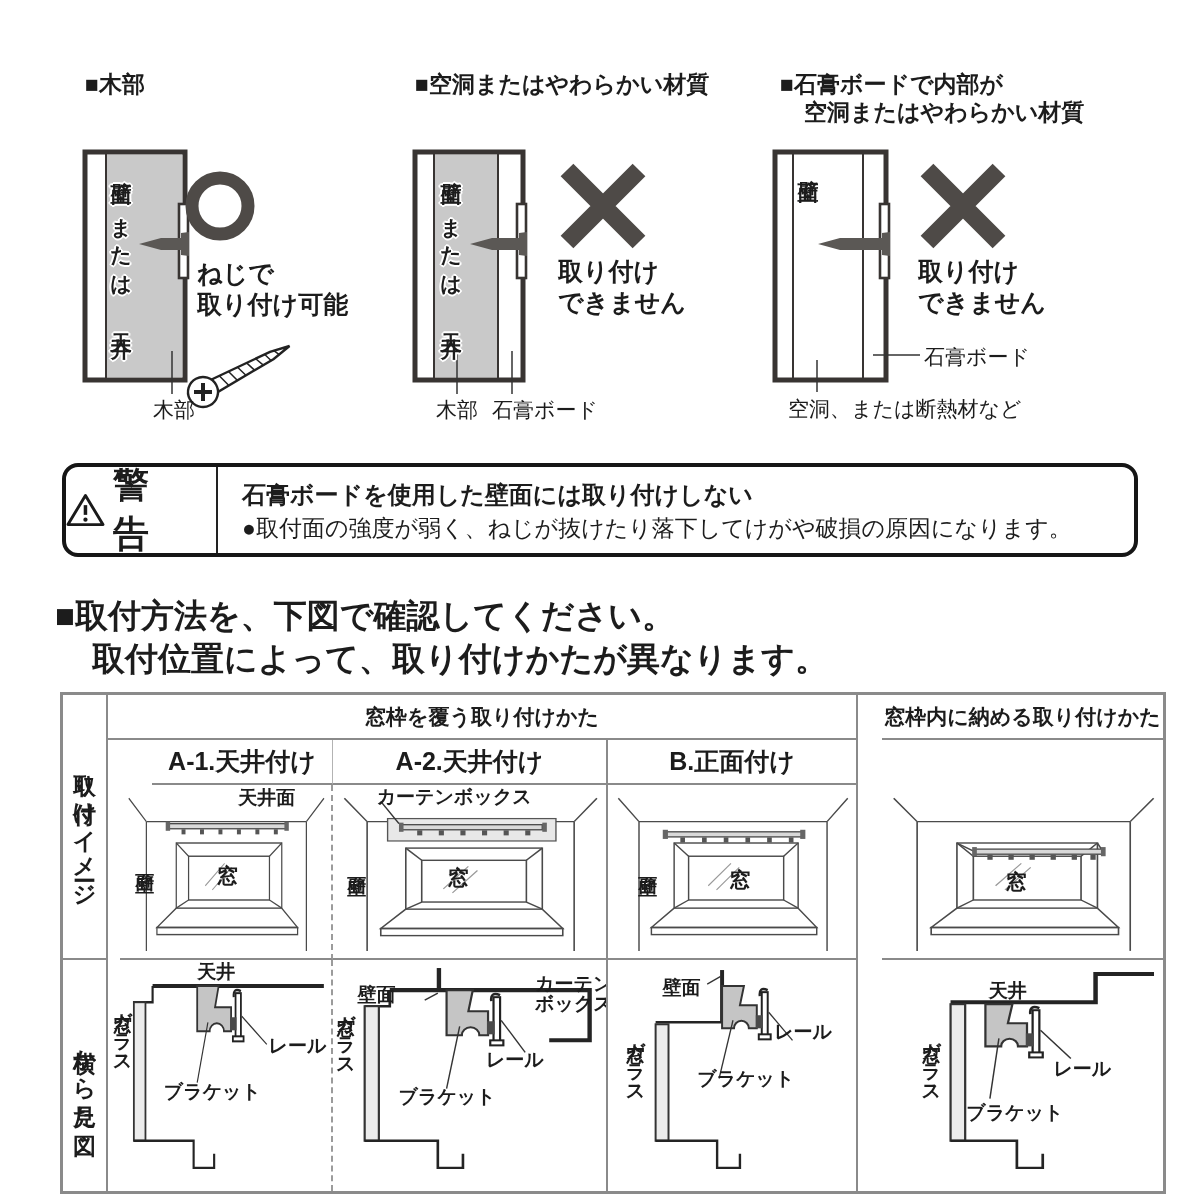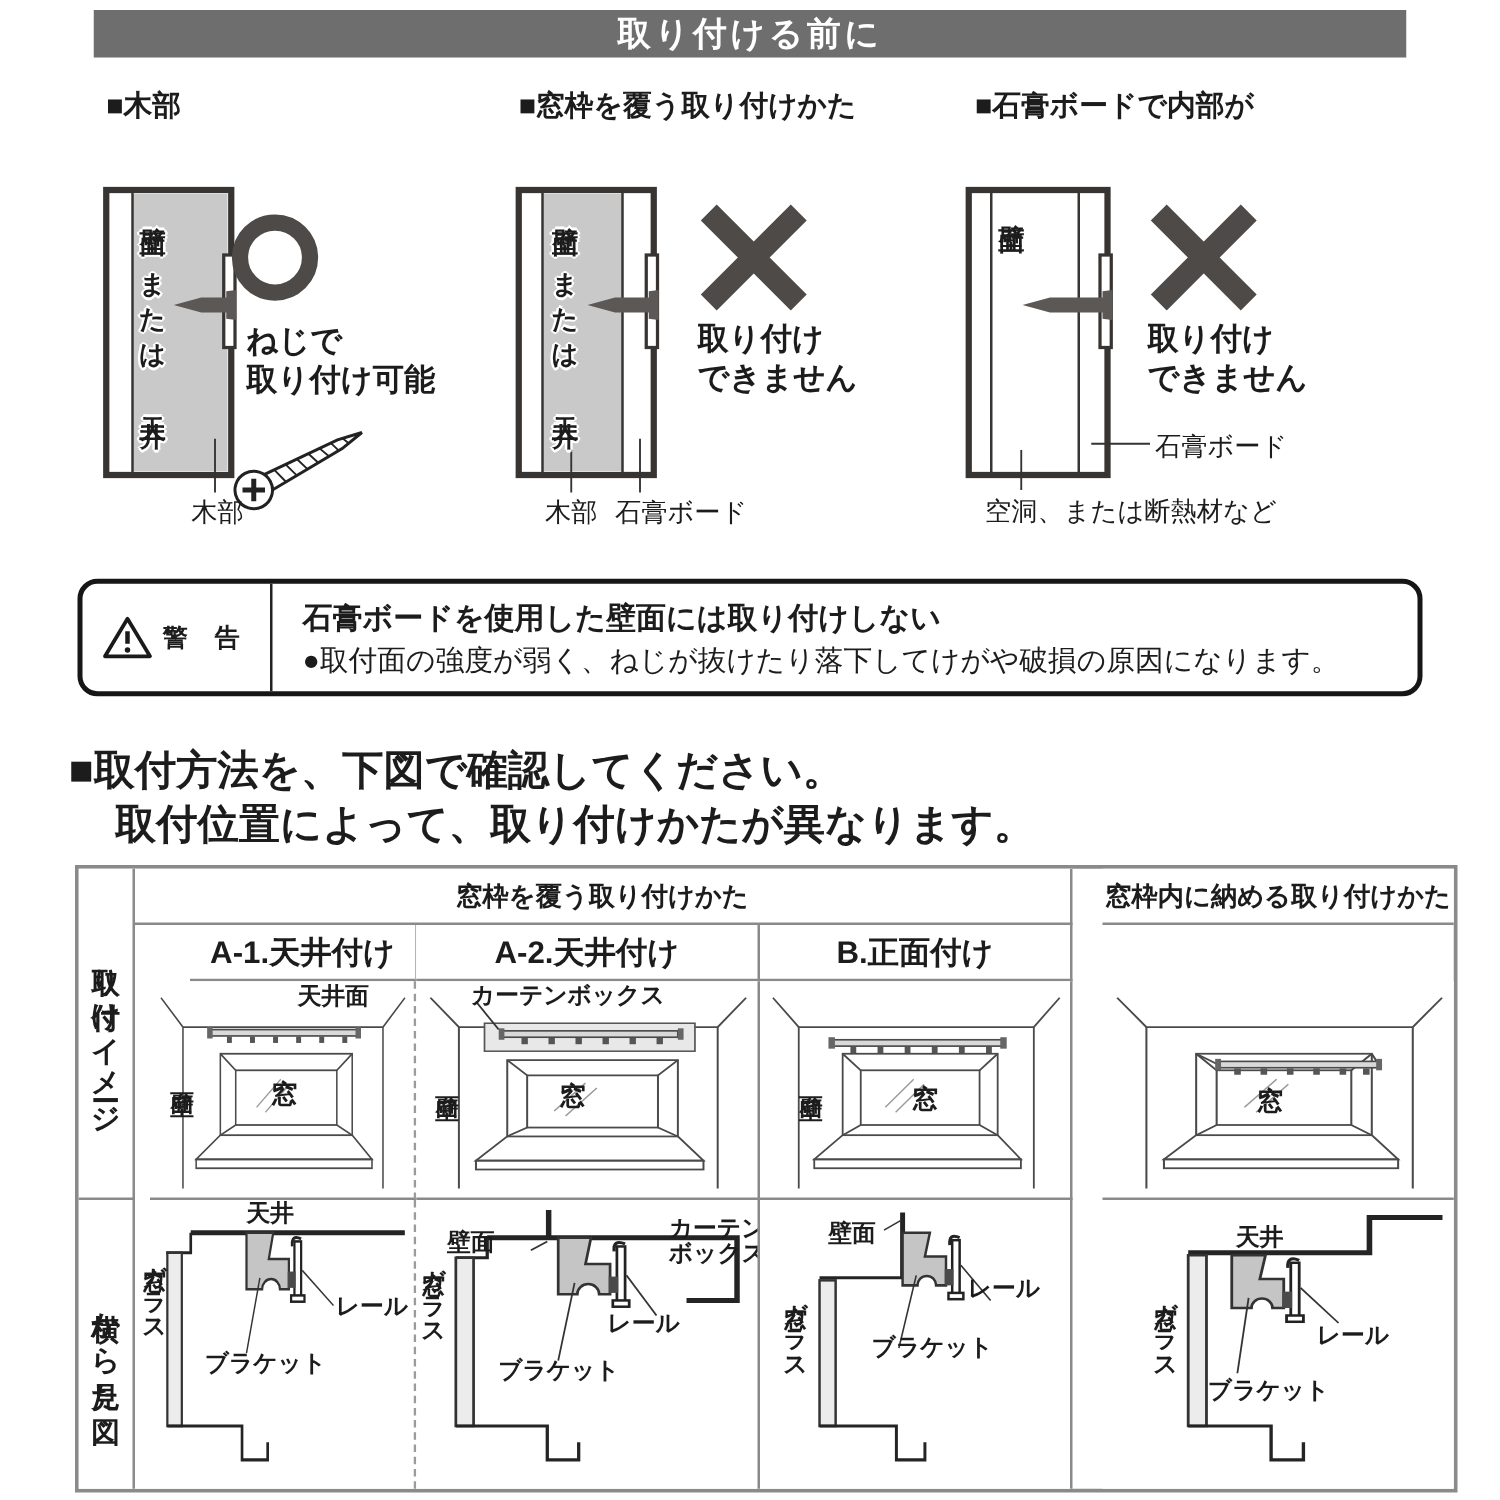--- a/index.html
+++ b/index.html
@@ -34,21 +34,21 @@
   .ld{stroke:#333;stroke-width:1.5;fill:none;}
   .screw-outline{fill:#fff;stroke:#222;stroke-width:2.4;}
   .screw-thread{stroke:#222;stroke-width:1.5;fill:none;}
   .screw-cross{fill:#222;}
 
   
   .warnbox{left:62px;top:463px;width:1076px;height:94px;border:4px solid #161616;border-radius:16px;
            display:flex;align-items:stretch;box-sizing:border-box;}
   .warnbadge{width:150px;display:flex;align-items:center;justify-content:center;gap:8px;
              border-right:2px solid #222;}
-  .warnbadge .wtxt{font-size:20px;font-weight:700;letter-spacing:8px;}
+  .warnbadge .wtxt{font-size:36px;font-weight:700;letter-spacing:8px;}
   .warnbody{flex:1;padding:11px 0 0 24px;}
   .warntitle{font-size:24px;font-weight:700;line-height:34px;}
   .warnnote{font-size:23px;font-weight:400;line-height:32px;}
 
   
   .secthead{left:55px;top:594px;font-size:33px;font-weight:700;line-height:43px;}
   .secthead .ind{padding-left:37px;display:block;}
 
   
   .inst-table{left:60px;top:692px;width:1106px;height:502px;box-sizing:border-box;
@@ -84,26 +84,26 @@
   .bracket{fill:var(--bracket-gray,#c5c5c5);stroke:#333;stroke-width:2;}
   .railp{fill:#fff;stroke:#222;stroke-width:2;}
   .knob{fill:#4a4a4a;}
   .ld2{stroke:#333;stroke-width:1.3;fill:none;}
 </style>
 </head>
 <body>
 
 <div class="page">
 
-  <div class="abs banner">取り付ける前に</div>
 
   <div class="abs colhead" style="left:85px;top:70px;">■木部</div>
-  <div class="abs colhead" style="left:415px;top:70px;">■窓枠を覆う取り付けかた</div>
+  <div class="abs colhead" style="left:415px;top:70px;">■空洞またはやわらかい材質</div>
   <div class="abs colhead" style="left:780px;top:70px;">
     <span>■石膏ボードで内部が</span>
+    <span class="ind">空洞またはやわらかい材質</span>
   </div>
 
   <div class="abs wdiag" style="left:75px;top:148px;width:330px;">
     <svg width="330" height="290" viewBox="0 0 330 290">
       <rect x="10" y="4" width="100" height="228" class="wall-box"></rect>
       <rect x="31" y="7" width="76" height="222" class="wall-fill"></rect>
       <line x1="31" y1="6" x2="31" y2="230" class="wall-div"></line>
       <rect x="104" y="56" width="9" height="74" class="bracket-plate"></rect>
       <path class="screw-dark" d="M64,96 L86,90 L106,90 L106,85 L114,84 L114,108 L106,107 L106,102 L86,102 Z"></path>
       <circle cx="145" cy="58" r="28" stroke-width="13" class="mark"></circle>

